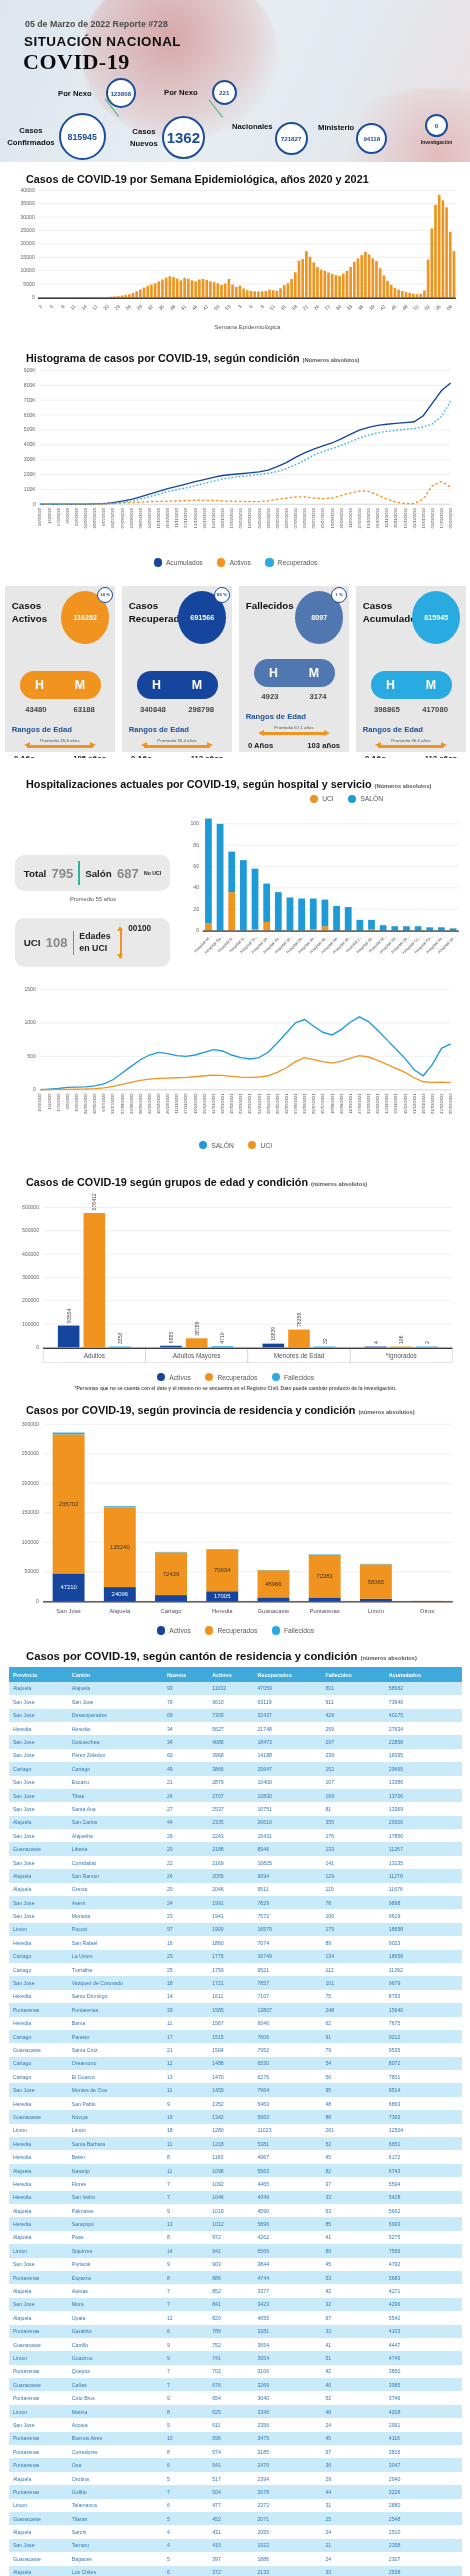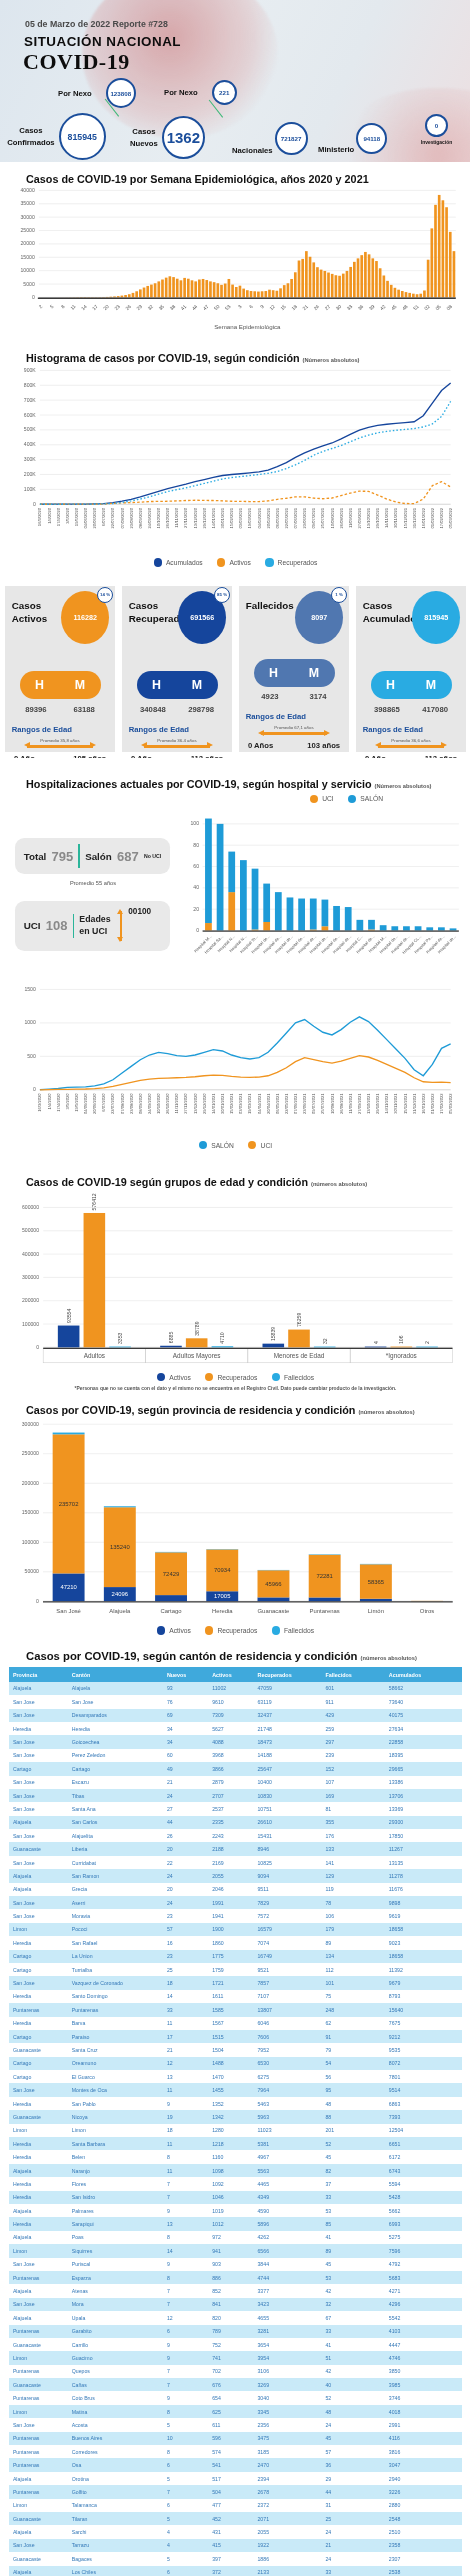--- a/index.html
+++ b/index.html
@@ -26,21 +26,21 @@
   .pn1{left:58px;top:78px;}
   .pn2{left:164px;top:80px;}
   .circ.s1{width:30px;height:30px;font-size:6.2px;}
   .circ.s2{width:25px;height:25px;font-size:6.2px;}
   .big-stat{position:absolute;display:flex;align-items:center;gap:4.1px;}
   .bs1{left:7.2px;top:113px;}
   .bs2{left:130px;top:116px;}
   .bs-label{font-size:7.7px;font-weight:bold;color:#111;text-align:center;line-height:1.5;}
   .circ.b1{width:47px;height:47px;font-size:8.8px;}
   .circ.b2{width:43px;height:43px;font-size:15px;}
-  .mini-stat{position:absolute;display:flex;align-items:flex-end;gap:2px;}
+  .mini-stat{position:absolute;display:flex;align-items:flex-start;gap:2px;}
   .ms1{left:232px;top:122px;}
   .ms2{left:318px;top:123px;}
   .ms-label{font-size:7.7px;font-weight:bold;color:#111;}
   .circ.m1{width:33px;height:33px;font-size:6.2px;}
   .circ.m2{width:31px;height:31px;font-size:6.2px;}
   .inv-stat{position:absolute;left:420px;top:114px;width:33px;text-align:center;}
   .circ.iv{width:23px;height:23px;font-size:6.2px;margin:0 auto;}
   .inv-label{font-size:4.9px;font-weight:bold;color:#111;margin-top:3.1px;}
   .conn{position:absolute;width:21.6px;height:1px;background:#3CB878;}
   .c1{left:101px;top:107px;transform:rotate(52deg);}
@@ -81,21 +81,21 @@
            justify-content:space-around;color:#fff;font-size:12.4px;font-weight:bold;}
   .hm-vals{display:flex;justify-content:space-around;font-size:7.7px;color:#444;margin-top:5.2px;font-weight:bold;}
   .rangos{color:#1B4E9B;font-weight:bold;font-size:7.7px;margin-top:11.3px;}
   .prom{font-size:4.4px;color:#555;text-align:center;margin-top:4.1px;}
   .harrow{height:2.6px;background:#F0941F;margin:2.1px 15.5px 0;position:relative;}
   .harrow::before{content:"";position:absolute;left:-6.7px;top:-2.6px;border:3.9px solid transparent;border-right:6.7px solid #F0941F;}
   .harrow::after{content:"";position:absolute;right:-6.7px;top:-2.6px;border:3.9px solid transparent;border-left:6.7px solid #F0941F;}
   .edades{display:flex;justify-content:space-between;font-size:7.7px;font-weight:bold;color:#222;margin-top:6px;padding:0 2.1px;}
 
   
-  .hosp-flex{display:flex;padding:0 6.2px;margin-top:4.1px;}
+  .hosp-flex{display:flex;padding:0 6.2px;margin-top:4.1px;align-items:center;}
   .hosp-left{width:175px;padding-top:31px;padding-left:9.3px;}
   .hbox{background:#E9E9E9;border-radius:9.3px;padding:6.2px 8.2px;display:flex;align-items:center;gap:5.2px;width:155px;}
   .hb-k{font-weight:bold;font-size:9.8px;color:#222;}
   .hb-v{font-size:13px;color:#8a8a8a;font-weight:bold;}
   .hb-div{width:1.5px;height:24px;background:#2BB59A;flex:0 0 auto;}
   .hb-note{font-size:5.2px;font-weight:bold;color:#222;}
   .hb-prom{text-align:center;font-size:5.7px;color:#555;margin:5.2px 0 15.5px;width:155px;}
   .hb-ed{font-weight:bold;font-size:8.8px;color:#222;line-height:1.3;}
   .vwrap{display:flex;align-items:center;gap:4.1px;margin-left:2.1px;}
   .varrow{width:2.1px;height:30px;background:#F0941F;position:relative;margin:0 2.1px;}
@@ -444,21 +444,21 @@
     <div class="card-title"><span>Casos</span><br><span>Activos</span></div>
     <div class="bubble" style="background: rgb(240, 148, 31);">
         <span>116282</span>
       </div>
     <div class="pct">14 %</div>
     <div class="hm-pill" style="background: rgb(240, 148, 31);">
         <span>H</span>
         <span>M</span>
       </div>
     <div class="hm-vals">
-        <span>89396</span>
+        <span>43480</span>
         <span>63188</span>
       </div>
     <div class="rangos">Rangos de Edad</div>
     <div class="prom">Promedio 35,8 años</div>
     <div class="harrow"></div>
     <div class="edades">
         <span>0 Año</span>
         <span>105 años</span>
       </div>
   </div>

